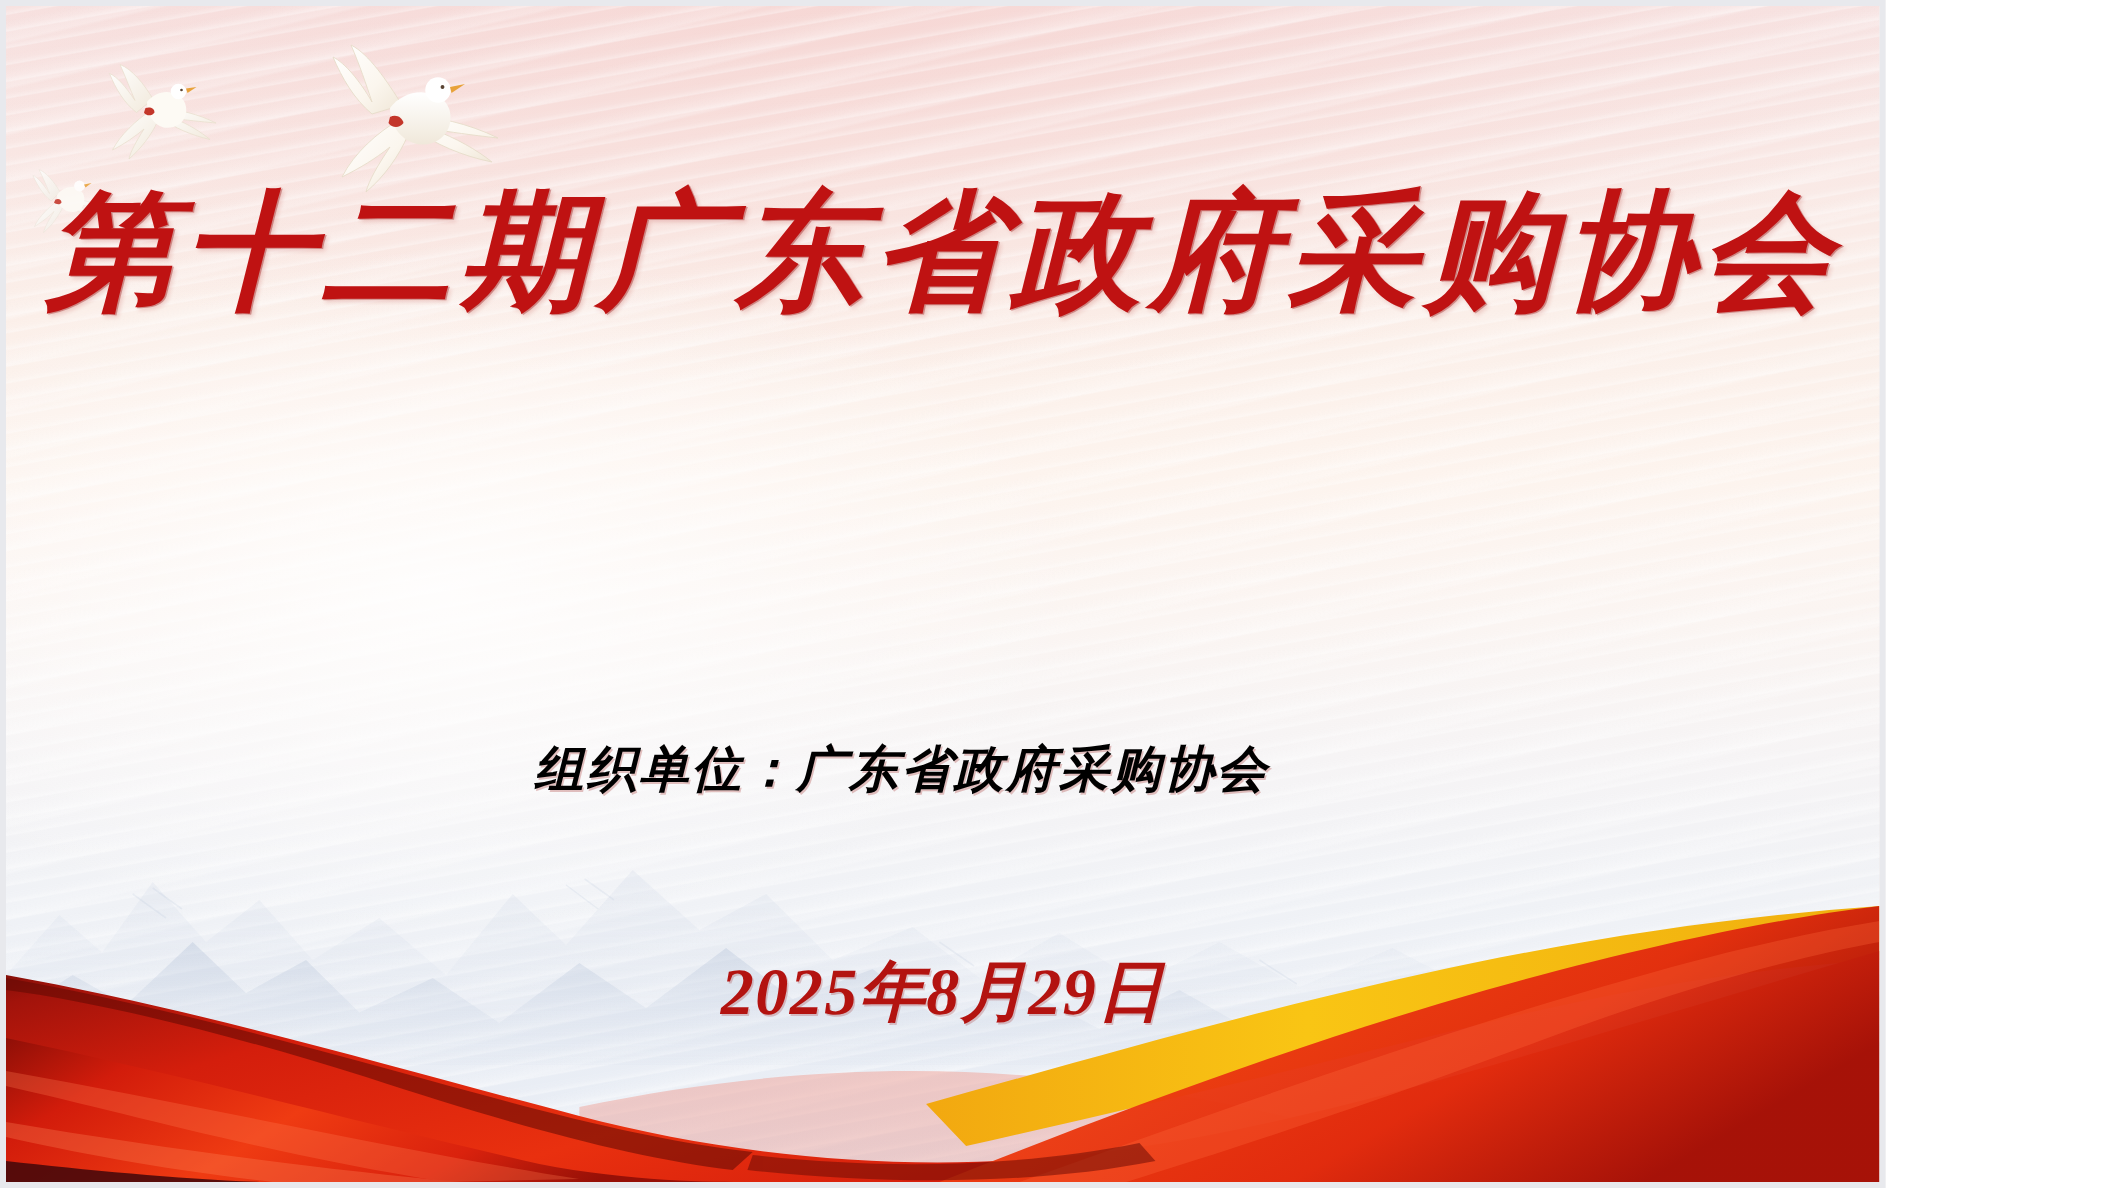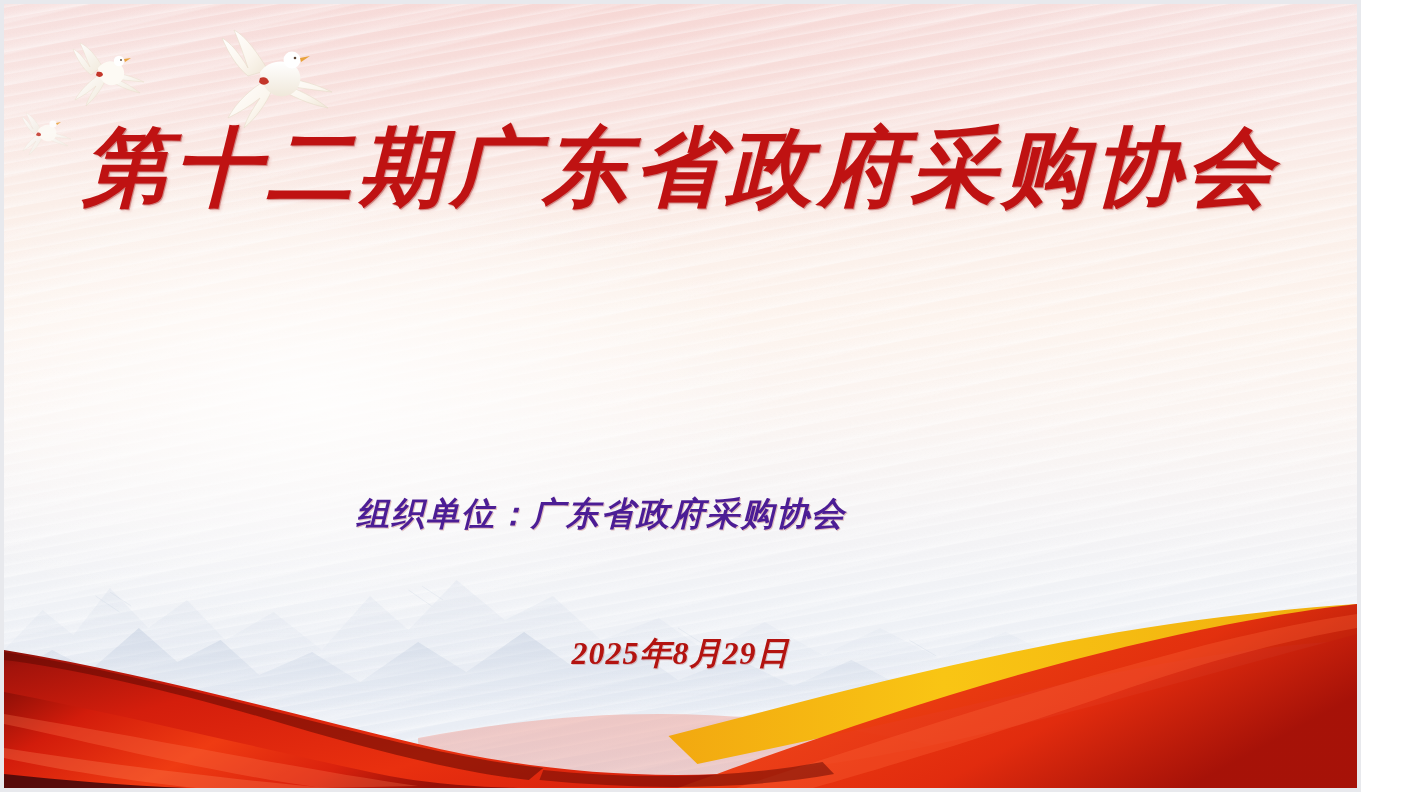--- a/index.html
+++ b/index.html
@@ -2,21 +2,21 @@
 <html><head>
 <meta charset="utf-8">
 <style>
   html, body {
     margin: 0;
     padding: 0;
     background: #ffffff;
   }
   #slide {
     position: relative;
-    width: 1361px;
+    width: 1257px;
     height: 792px;
     overflow: hidden;
     background: #f3f0ef;
     font-family: "Liberation Serif", "DejaVu Serif", serif;
     box-sizing: border-box;
     border: 4px solid #e8e9ed;
   }
 
   
   .bg-base {
@@ -127,21 +127,21 @@
   }
 
   .org-block {
     position: absolute;
     left: 352px;
     top: 485px;
     pointer-events: none;
   }
   .org-line {
     display: block;
-    color: #4c1d95;
+    color: #000000;
     font-family: "Liberation Serif", "DejaVu Serif", serif;
     font-weight: 700;
     font-style: italic;
     font-size: 33px;
     line-height: 1.52;
     letter-spacing: 2px;
     white-space: nowrap;
     text-shadow: 1px 1px 0 rgba(150,15,12,0.25);
   }
 
@@ -151,21 +151,21 @@
     right: 0;
     top: 628px;
     text-align: center;
     pointer-events: none;
   }
   .date-text {
     color: #b31310;
     font-family: "Liberation Serif", "DejaVu Serif", serif;
     font-weight: 700;
     font-style: italic;
-    font-size: 32px;
+    font-size: 44px;
     letter-spacing: 1px;
     text-shadow: 1px 1px 0 rgba(150,15,12,0.22);
   }
 </style>
 </head>
 <body>
 
 <div id="slide">
 
   <div class="bg-base"></div>

